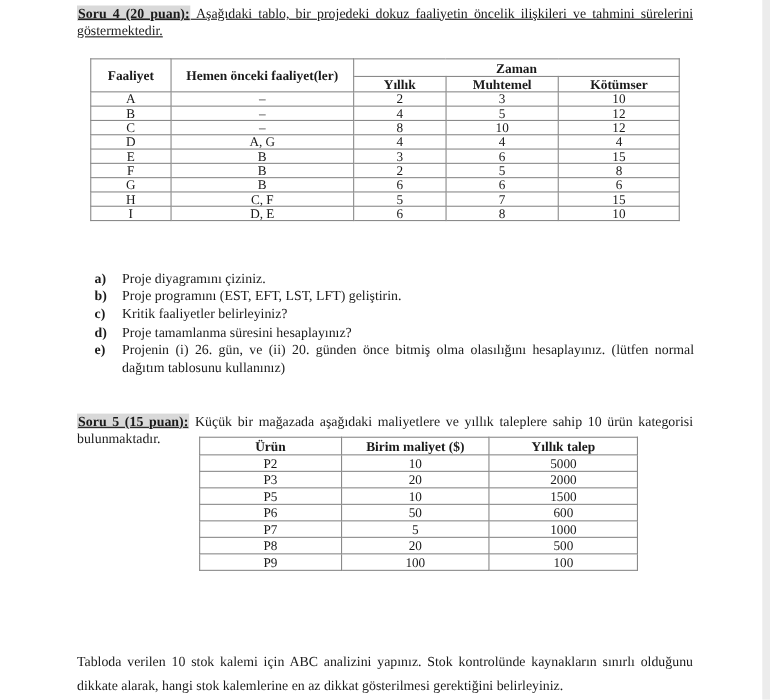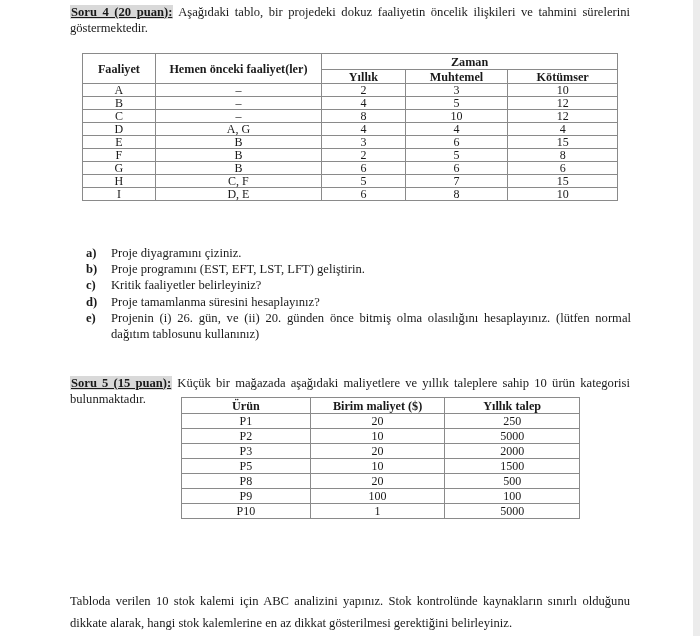--- a/index.html
+++ b/index.html
@@ -34,21 +34,21 @@
   #t2 .d1 { width:109px; } #t2 .d2 { width:114px;margin-left:43px; } #t2 .d3 { width:114px; }
   #t2 th { height:15px; }
   #t2 td { height:14px; }
   .para3 { line-height:22px; }
 </style>
 </head>
 <body>
 
 <div class="edge-strip"></div>
 
-<p class="para" style="top:-9px;">
+<p class="para" style="top:-9px;text-decoration:underline;">
   <span class="qhead">Soru 4 (20 puan):</span><span> Aşağıdaki tablo, bir projedeki dokuz faaliyetin öncelik ilişkileri ve tahmini sürelerini göstermektedir.</span>
 </p>
 
 <table id="t1">
   <thead>
     <tr class="hrow1">
       <th class="c1" rowspan="2">Faaliyet</th>
       <th class="c2" rowspan="2">Hemen önceki faaliyet(ler)</th>
       <th colspan="3">Zaman</th>
     </tr>
@@ -155,50 +155,50 @@
 <table id="t2">
   <thead>
     <tr>
       <th class="d1">Ürün</th>
       <th class="d2">Birim maliyet ($)</th>
       <th class="d3">Yıllık talep</th>
     </tr>
   </thead>
   <tbody>
     <tr>
-        <td>P1</td>
-        <td>20</td>
-        <td>250</td>
-      </tr>
-    <tr>
         <td>P2</td>
         <td>10</td>
         <td>5000</td>
       </tr>
     <tr>
         <td>P3</td>
         <td>20</td>
         <td>2000</td>
       </tr>
     <tr>
         <td>P5</td>
         <td>10</td>
         <td>1500</td>
       </tr>
     <tr>
+        <td>P6</td>
+        <td>50</td>
+        <td>600</td>
+      </tr>
+    <tr>
+        <td>P7</td>
+        <td>5</td>
+        <td>1000</td>
+      </tr>
+    <tr>
         <td>P8</td>
         <td>20</td>
         <td>500</td>
       </tr>
     <tr>
         <td>P9</td>
         <td>100</td>
         <td>100</td>
       </tr>
-    <tr>
-        <td>P10</td>
-        <td>1</td>
-        <td>5000</td>
-      </tr>
   </tbody>
 </table>
 
 <p class="para para3" style="top:577px;">Tabloda verilen 10 stok kalemi için ABC analizini yapınız. Stok kontrolünde kaynakların sınırlı olduğunu dikkate alarak, hangi stok kalemlerine en az dikkat gösterilmesi gerektiğini belirleyiniz.</p>
 
 </body></html>

